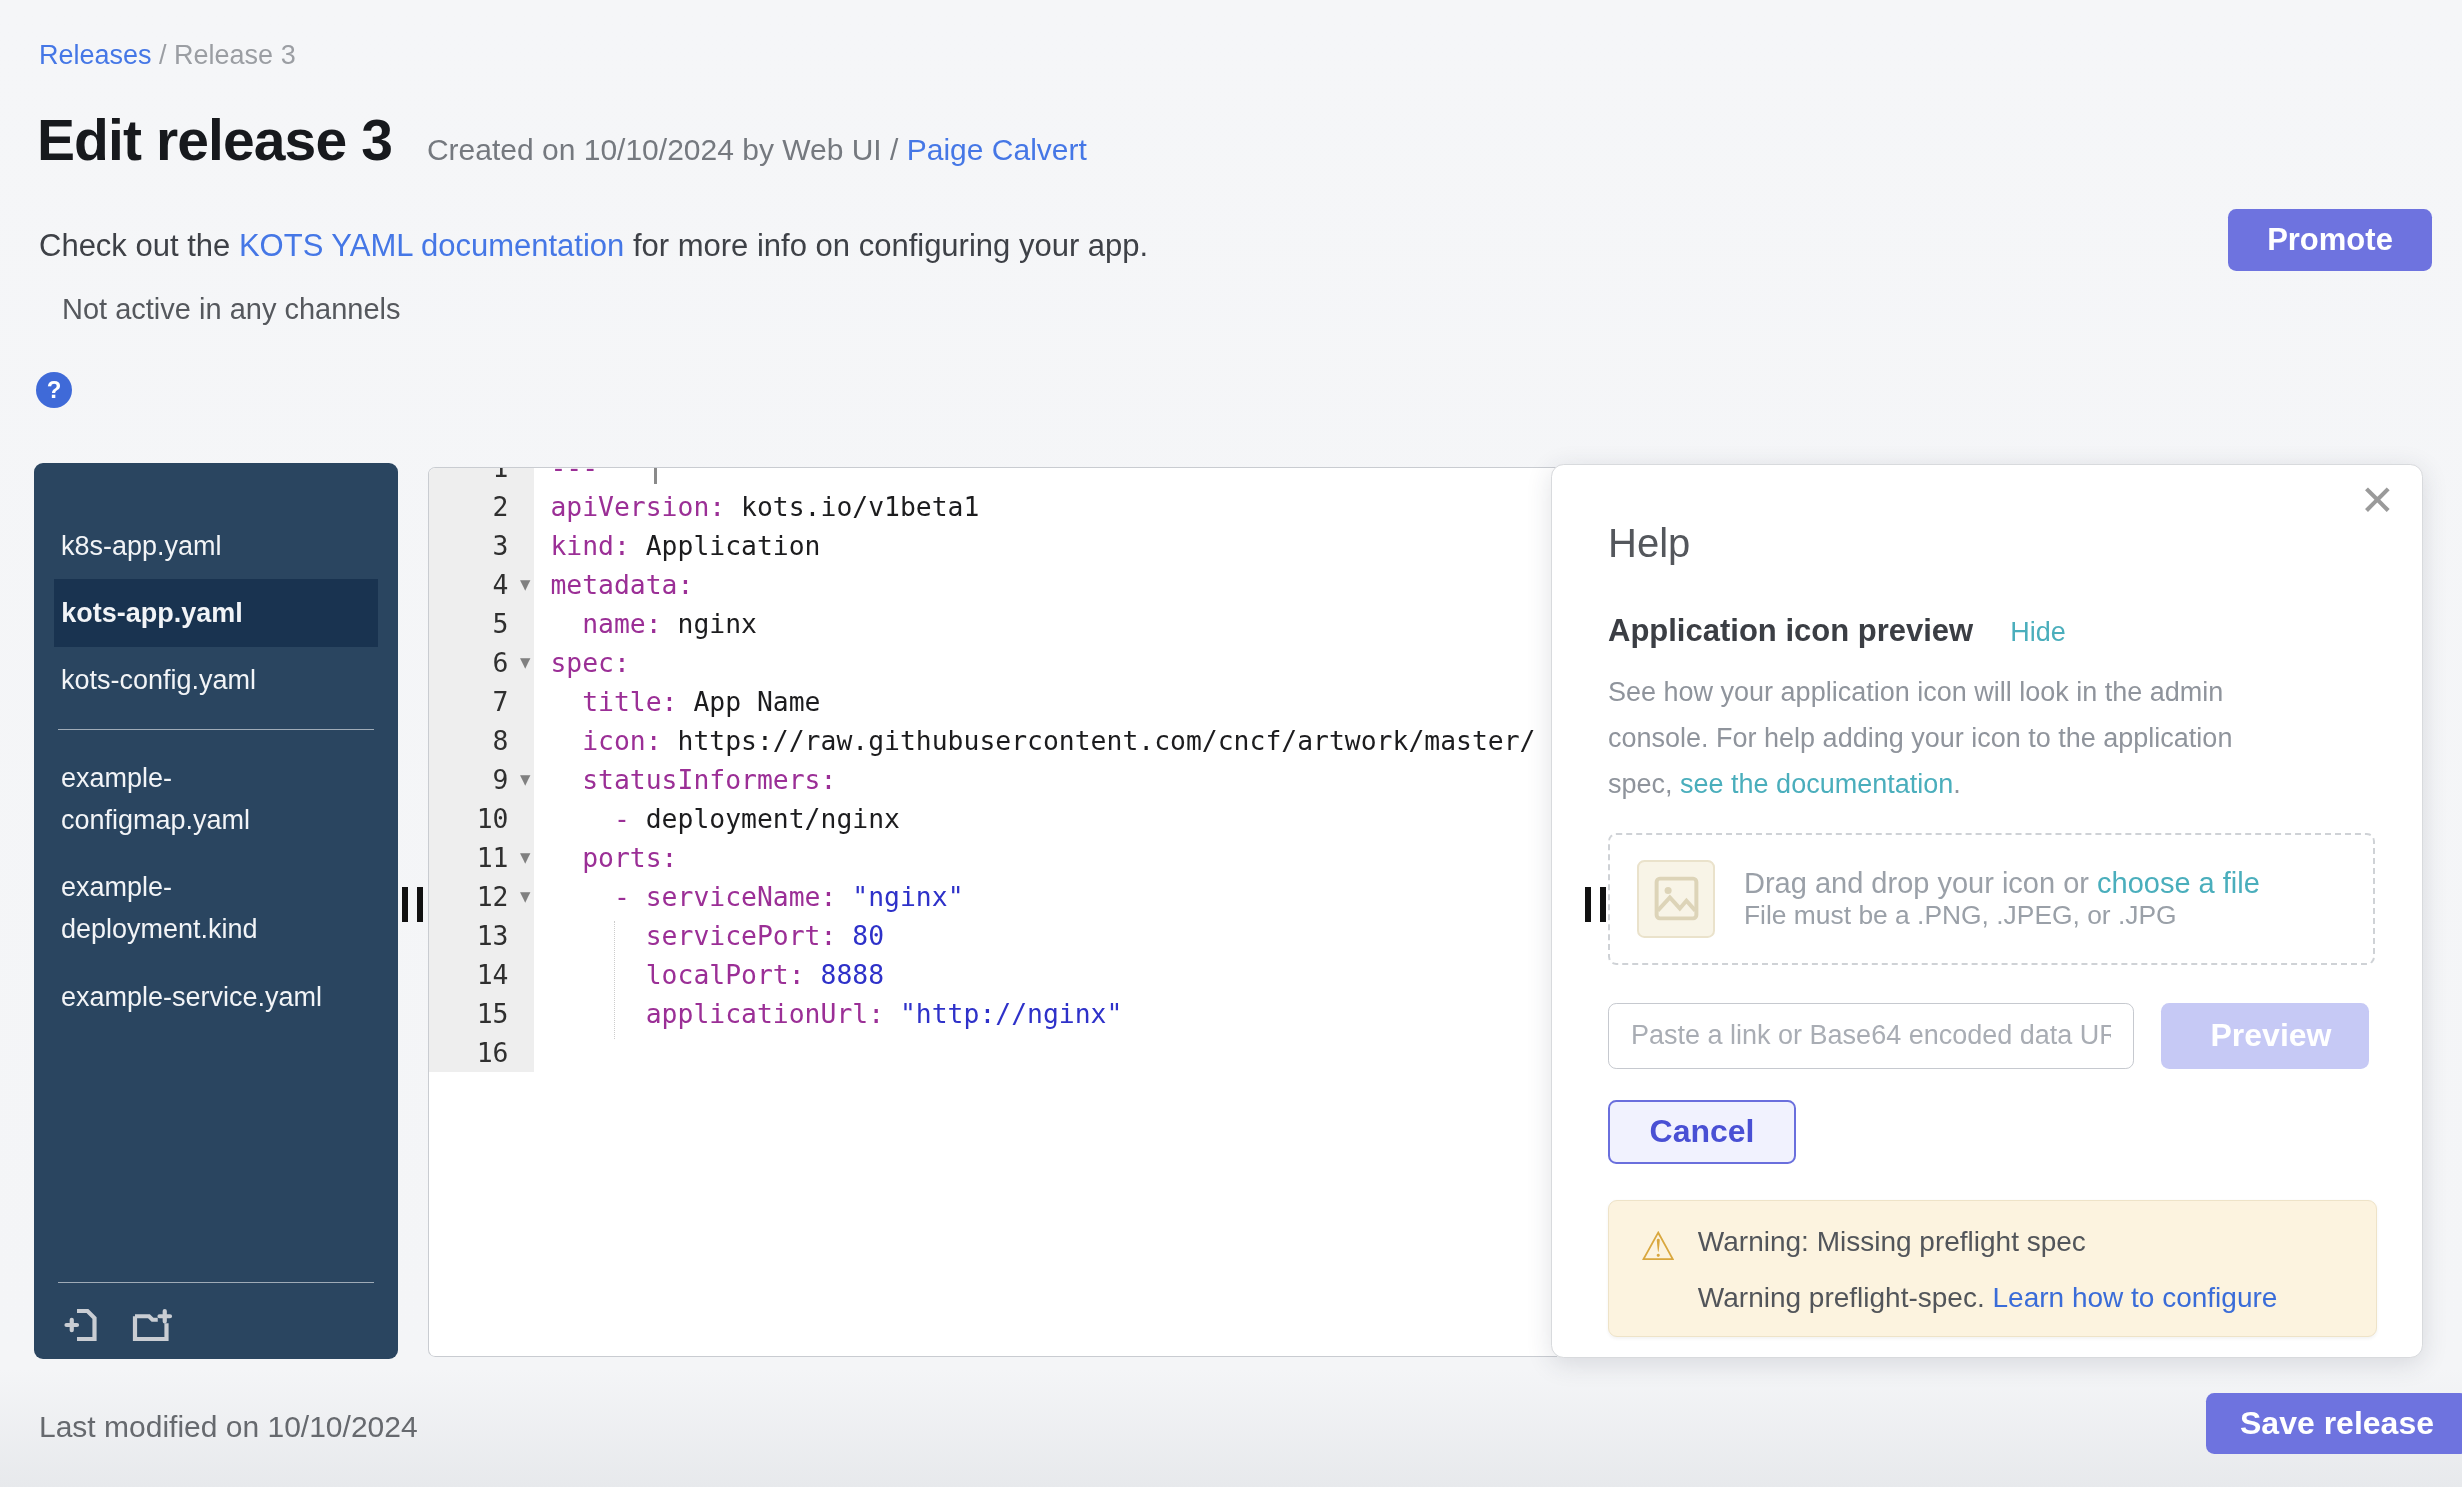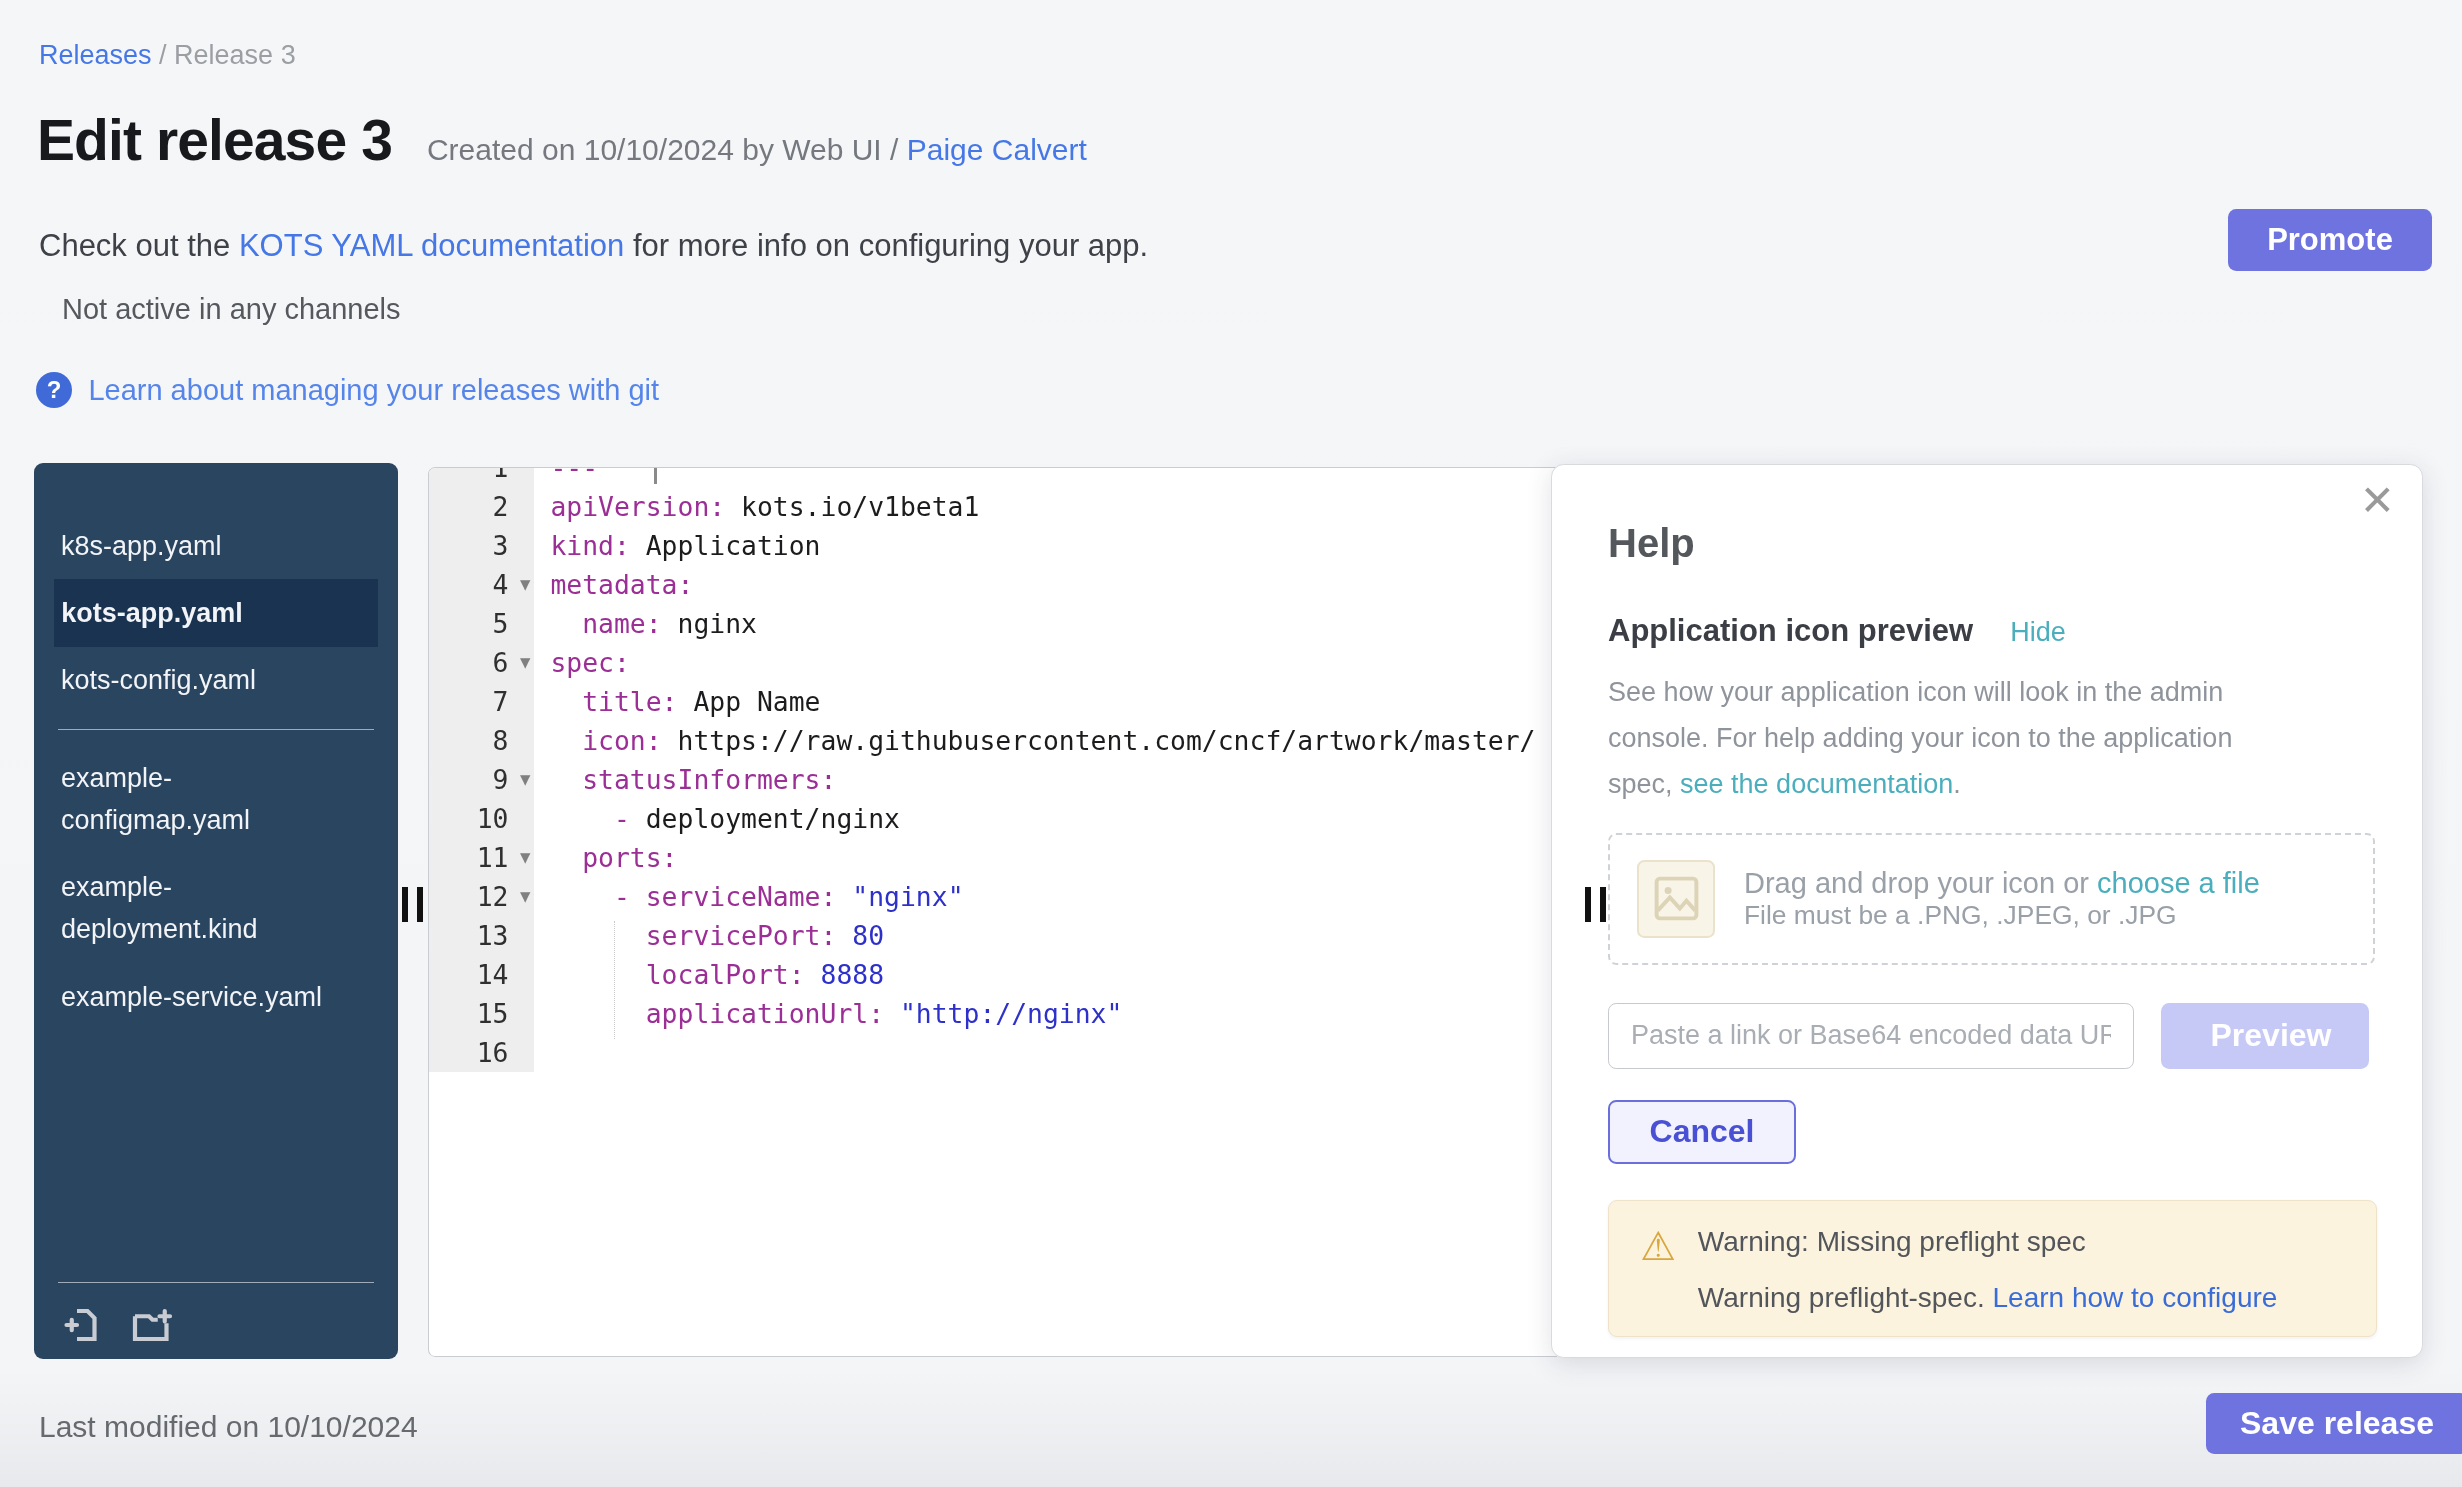--- a/index.html
+++ b/index.html
@@ -63,21 +63,21 @@
   .tok-str, .tok-num { color: #2e31c9; }
   .cursor-bar { position: absolute; left: 120px; top: 0; width: 2.7px; height: 36px; background: #8a8a8a; }
   .indent-guide { position: absolute; left: 185px; top: 453px; height: 118px; border-left: 1.8px dotted #cccccc; }
 
   
   .help-card { position: absolute; left: 1551px; top: 464px; width: 872px; height: 894px;
     background: #fff; border: 0.9px solid #d8dadd; border-radius: 12.7px;
     box-shadow: 0 5.5px 25.5px rgba(40,50,70,0.14); z-index: 20; padding: 0 47px 0 56px; }
   .help-close { position: absolute; right: 27px; top: 14.6px; font-size: 42px; color: #9a9a9a;
     background: none; border: none; cursor: pointer; line-height: 1; font-family: inherit; }
-  .help-h { margin-top: 56px; font-size: 40px; font-weight: 700; color: #54575c; }
+  .help-h { margin-top: 56px; font-size: 40px; font-weight: 400; color: #54575c; }
   .help-section-row { margin-top: 47px; display: flex; align-items: baseline; gap: 37px; }
   .help-section-title { font-size: 31px; font-weight: 700; color: #3b3e44; }
   .teal-link { color: #4aaebc; text-decoration: none; cursor: pointer; }
   .hide-link { font-size: 27px; }
   .help-desc { margin-top: 20px; font-size: 27px; line-height: 46px; color: #8f949c; width: 674px; }
   .dropzone { margin-top: 25.5px; height: 132px; border: 2.7px dashed #cfd2d6; border-radius: 8.2px;
     display: flex; align-items: center; gap: 29px; padding: 0 27px; cursor: pointer; }
   .img-ph { width: 78px; height: 78px; background: #f8f4e7; border: 2.7px solid #eae2cb; border-radius: 7.3px;
     display: flex; align-items: center; justify-content: center; }
   .dz-line1 { font-size: 29px; color: #9aa0a8; }
@@ -121,21 +121,20 @@
   </div>
 
   <div class="doc-line">
     <span>Check out the </span><a>KOTS YAML documentation</a><span> for more info on configuring your app.</span>
   </div>
 
   <div class="channel-status">Not active in any channels</div>
 
   <div class="git-row">
     <div class="q-icon">?</div>
-    <a class="git-link">Learn about managing your releases with git</a>
   </div>
 
   <button class="btn btn-promote">Promote</button>
 
   <div class="sidebar">
     <div id="file-tree">
         <div class="file-item">k8s-app.yaml</div>
         <div class="file-item selected">kots-app.yaml</div>
         <div class="file-item">kots-config.yaml</div>
         <hr class="tree-divider">

